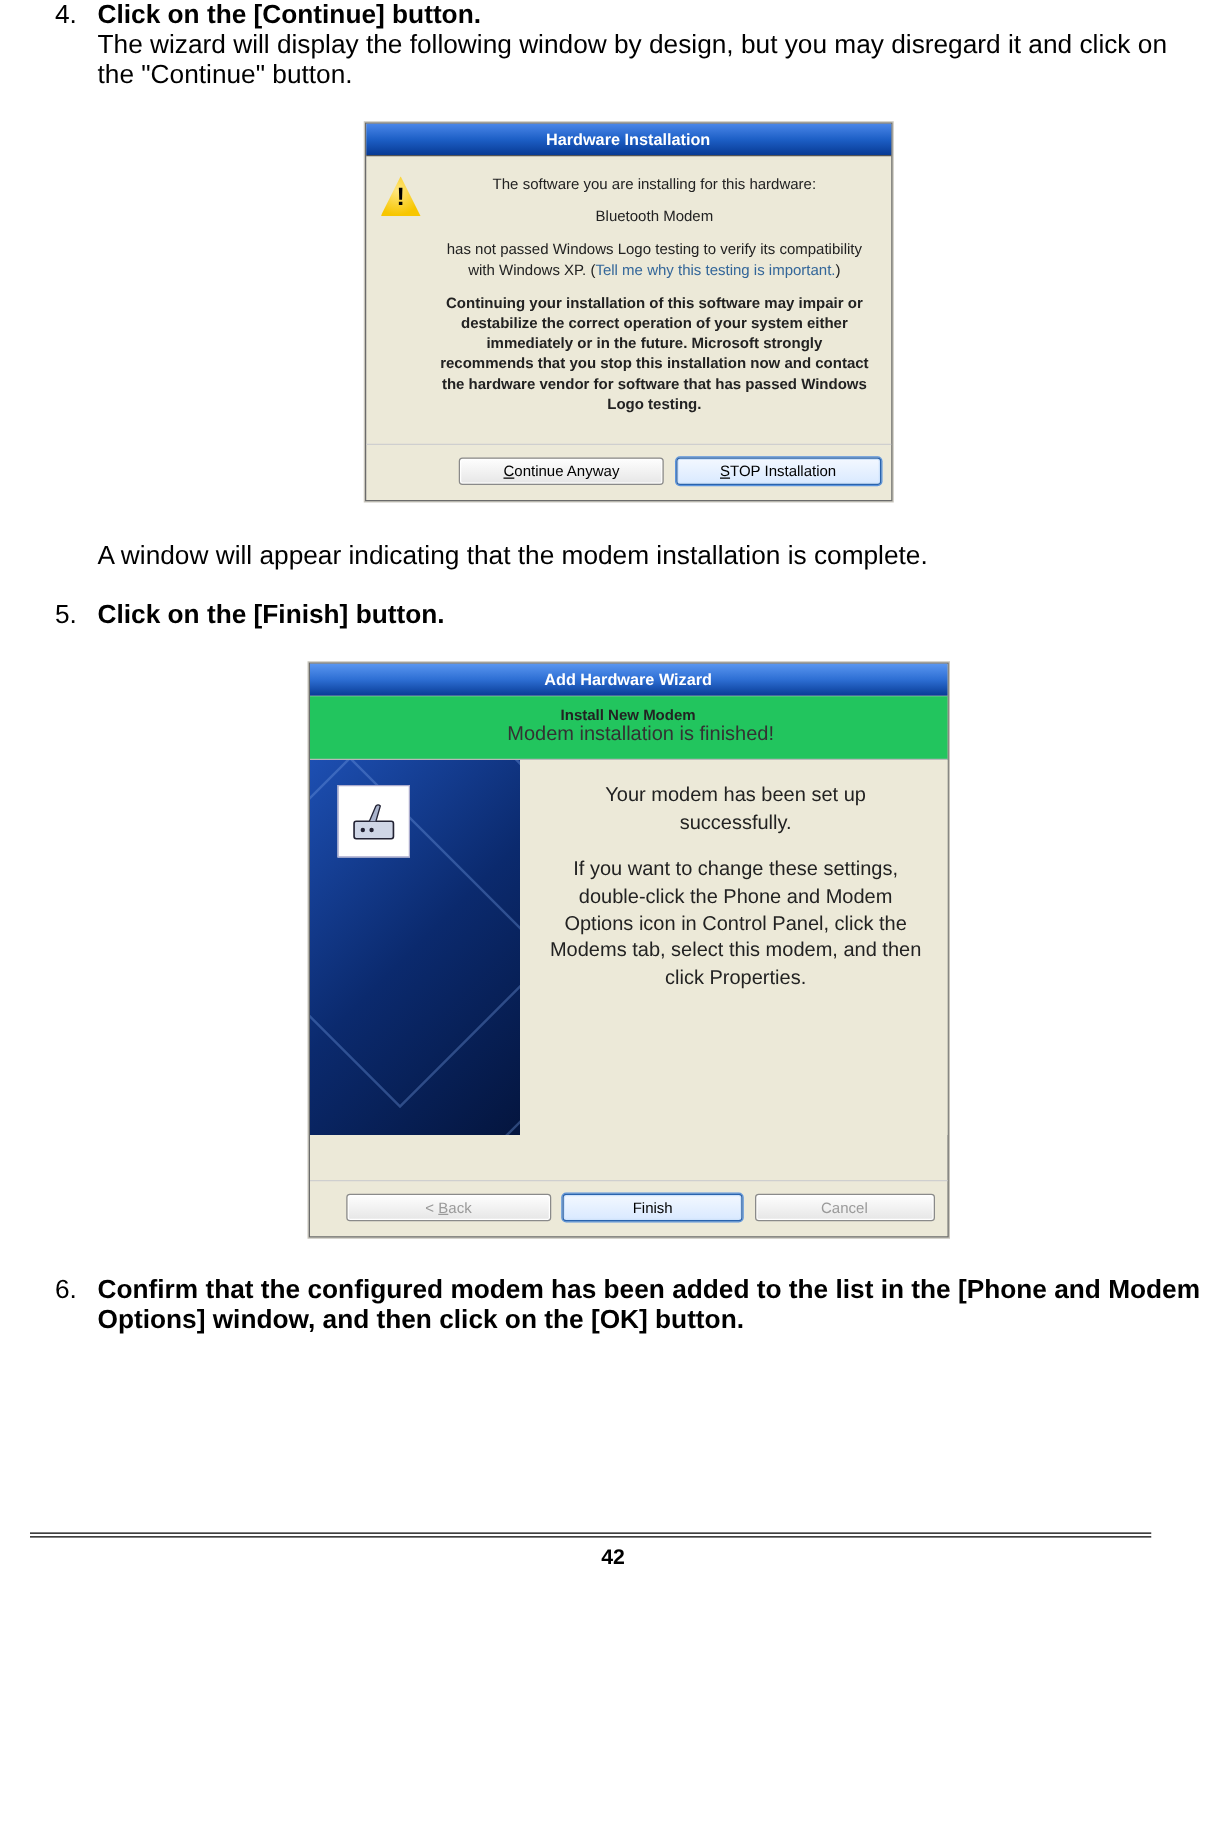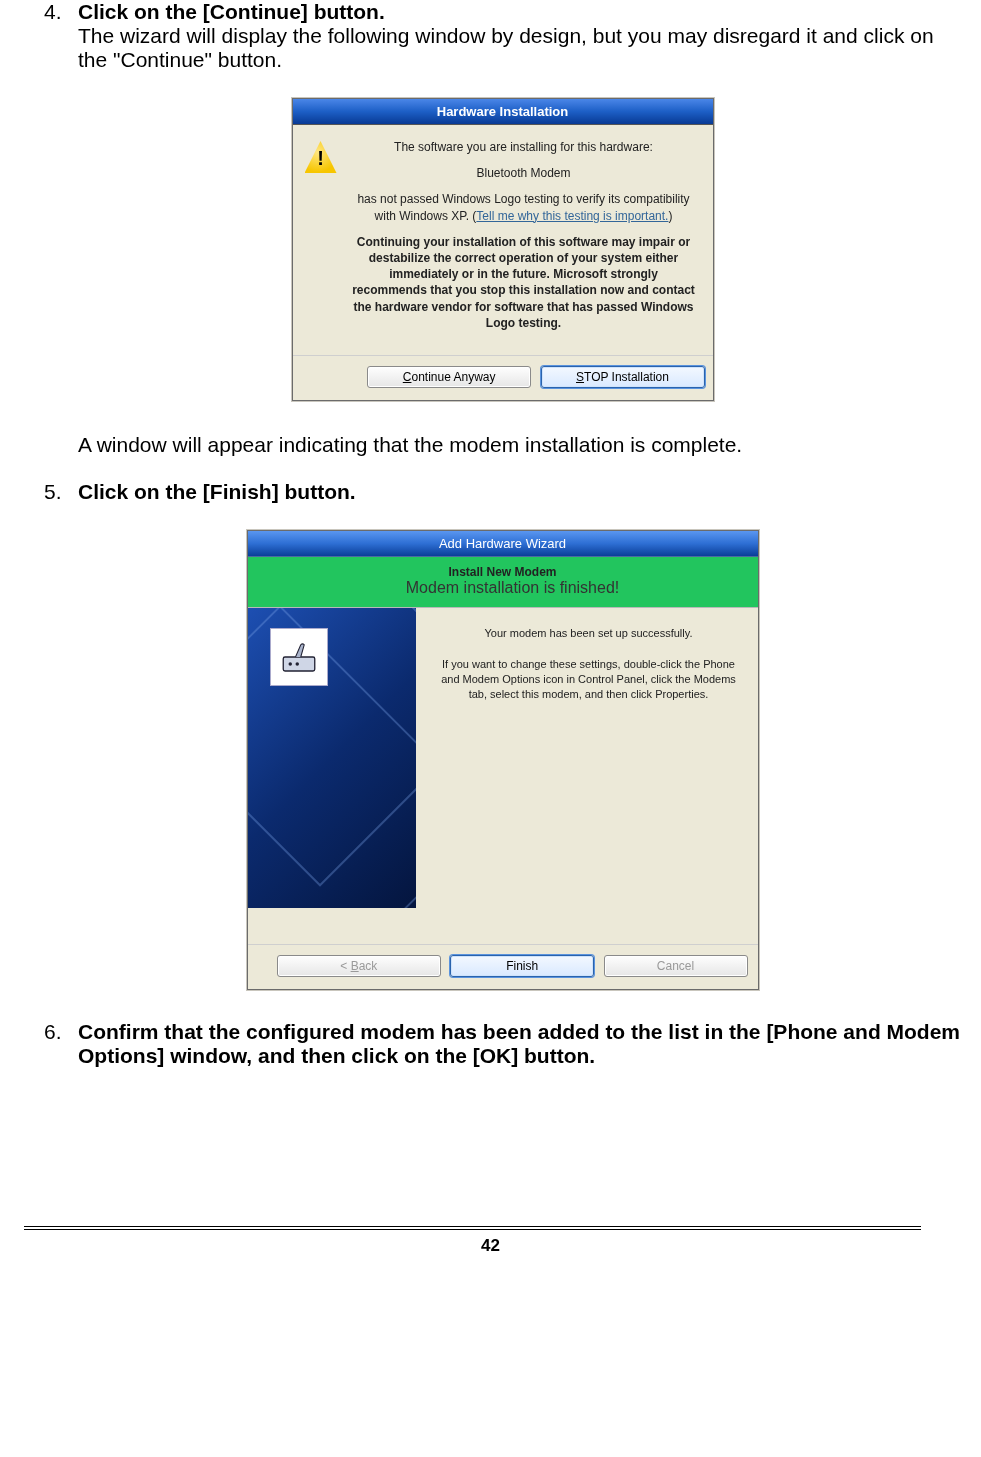--- a/index.html
+++ b/index.html
@@ -61,21 +61,21 @@
     background: radial-gradient(circle at 40% 35%,#ffe680,#f7c600 70%);
     clip-path: polygon(50% 0,100% 100%,0 100%);
     position: relative;
     margin-top: 2px;
   }
   .warn-icon::after{
     content:"!"; position:absolute; left:0; right:0; top:6px;
     text-align:center; font-weight:bold; color:#000; font-size:20px;
   }
   .dlg1 .msg p { margin: 0 0 10px 0; line-height: 1.35; }
-  .dlg1 .msg .link{ color:#336699; text-decoration:underline; cursor:pointer;}
+  .dlg1 .msg .link{ color:#336699; cursor:pointer;}
   .dlg1 .boldmsg { font-weight: bold; }
   .dlg1 .btnrow {
     border-top: 1px solid #cfcfcf;
     padding: 10px 8px 12px 0;
     margin-top: 8px;
     text-align: right;
   }
   .xp-btn {
     display: inline-block;
     min-width: 110px;
@@ -104,21 +104,21 @@
     border: 1px solid #6b6b6b;
     background: #ece9d8;
     font-size: 12px;
     font-family: Tahoma, Arial, sans-serif;
     color: #222;
     box-shadow: 0 0 0 1px #c9c6bd;
   }
   .dlg2 .titlebar {
     background: linear-gradient(to bottom,#5a96f0 0%,#2e6fd4 50%,#0a3e98 100%);
     color: #fff;
-    font-weight: normal;
+    font-weight: bold;
     font-size: 13px;
     padding: 5px 20px;
     border-bottom: 1px solid #4a6aa0;
   }
   .dlg2 .header {
     background: #22c55e;
     padding: 8px 14px 10px 14px;
     border-bottom: 1px solid #b9b9b9;
   }
   .dlg2 .header .h1 { font-weight: bold; font-size: 12px; }
@@ -144,21 +144,21 @@
   .dlg2 .sidebar::after{ width:260px; height:260px; left:-60px; top:-40px;}
   .modem-icon{
     position:absolute; left:22px; top:20px; width:56px; height:56px;
     background:#fff; border:1px solid #aac;
     display:flex; align-items:center; justify-content:center;
   }
   .modem-icon svg{ width:42px; height:42px; }
   .dlg2 .right {
     flex:1; padding: 18px 20px 10px 24px;
   }
-  .dlg2 .right p{ margin:0 0 16px 0; line-height:1.35; font-size:11px;}
+  .dlg2 .right p{ margin:0 0 16px 0; line-height:1.35; font-size:16px;}
   .dlg2 .btnrow {
     border-top: 1px solid #cfcfcf;
     padding: 10px 10px 12px 0;
     text-align: right;
     margin-top: 36px;
   }
 
   
   .hr { border: none; border-top: 1px solid #000; margin: 2px 60px 0 24px; }
   .hr2{ border: none; border-top: 1px solid #000; margin: 2px 60px 0 24px; }

